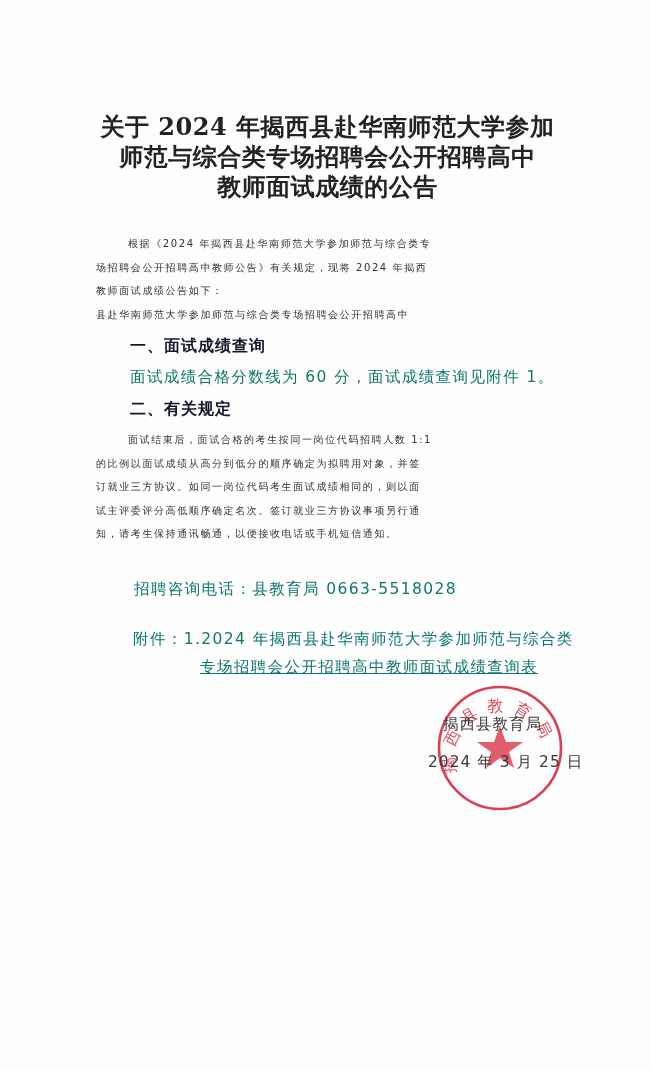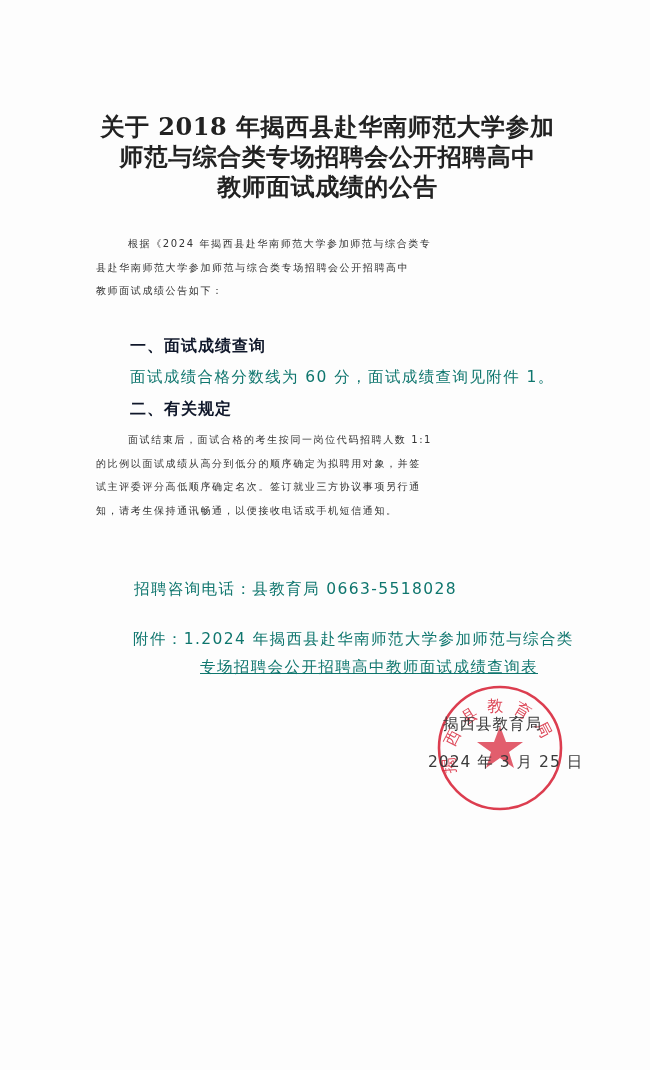--- a/index.html
+++ b/index.html
@@ -53,39 +53,41 @@
     font-family: "DejaVu Sans", "Liberation Sans", sans-serif;
     font-size: 15.5px; color: #3a3a3a; white-space: nowrap; letter-spacing: 1px;
   }
 </style>
 </head>
 <body>
 
 <div class="page">
 
   <div class="title">
-    <div>关于 2018 年揭西县赴华南师范大学参加</div>
+    <div>关于 2024 年揭西县赴华南师范大学参加</div>
     <div>师范与综合类专场招聘会公开招聘高中</div>
     <div>教师面试成绩的公告</div>
   </div>
 
   <div class="body-text" style="top:232px;">
     <div class="ln indent">根据《2024 年揭西县赴华南师范大学参加师范与综合类专</div>
+    <div class="ln">场招聘会公开招聘高中教师公告》有关规定，现将 2024 年揭西</div>
+    <div class="ln">教师面试成绩公告如下：</div>
     <div class="ln">县赴华南师范大学参加师范与综合类专场招聘会公开招聘高中</div>
-    <div class="ln">教师面试成绩公告如下：</div>
   </div>
 
   <div class="heading" style="top:336px;">一、面试成绩查询</div>
   <div class="plain" style="left:130px; top:367px;">面试成绩合格分数线为 60 分，面试成绩查询见附件 1。</div>
 
   <div class="heading" style="top:399px;">二、有关规定</div>
 
   <div class="body-text" style="top:428px;">
     <div class="ln indent">面试结束后，面试合格的考生按同一岗位代码招聘人数 1:1</div>
     <div class="ln">的比例以面试成绩从高分到低分的顺序确定为拟聘用对象，并签</div>
+    <div class="ln">订就业三方协议。如同一岗位代码考生面试成绩相同的，则以面</div>
     <div class="ln">试主评委评分高低顺序确定名次。签订就业三方协议事项另行通</div>
     <div class="ln">知，请考生保持通讯畅通，以便接收电话或手机短信通知。</div>
   </div>
 
   <div class="plain" style="left:134px; top:579px;">招聘咨询电话：县教育局 0663-5518028</div>
 
   <div class="plain" style="left:133px; top:629px;">附件：1.2024 年揭西县赴华南师范大学参加师范与综合类</div>
   <div class="plain" style="left:200px; top:657px;text-decoration:underline;">专场招聘会公开招聘高中教师面试成绩查询表</div>
 
   <svg class="seal" viewBox="0 0 128 128">

